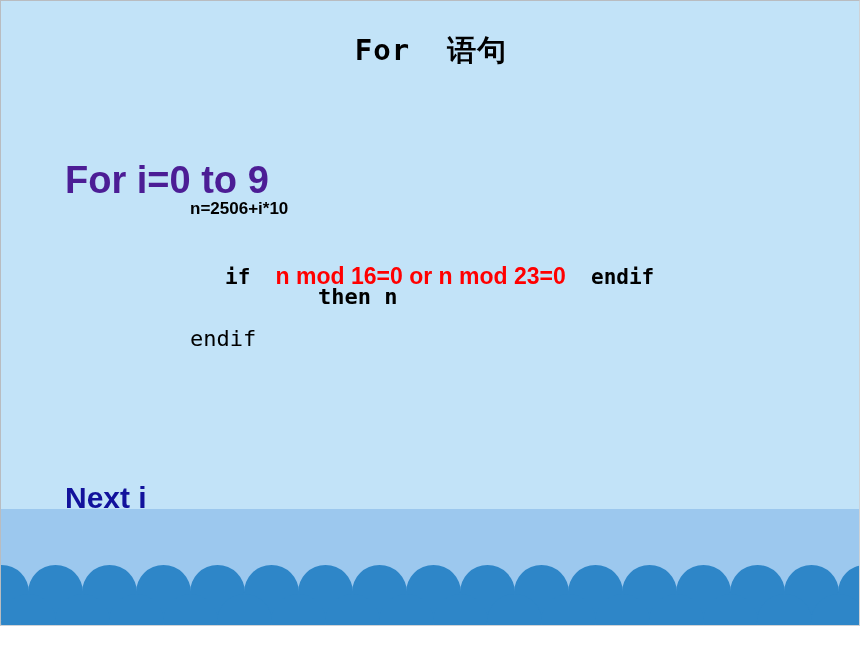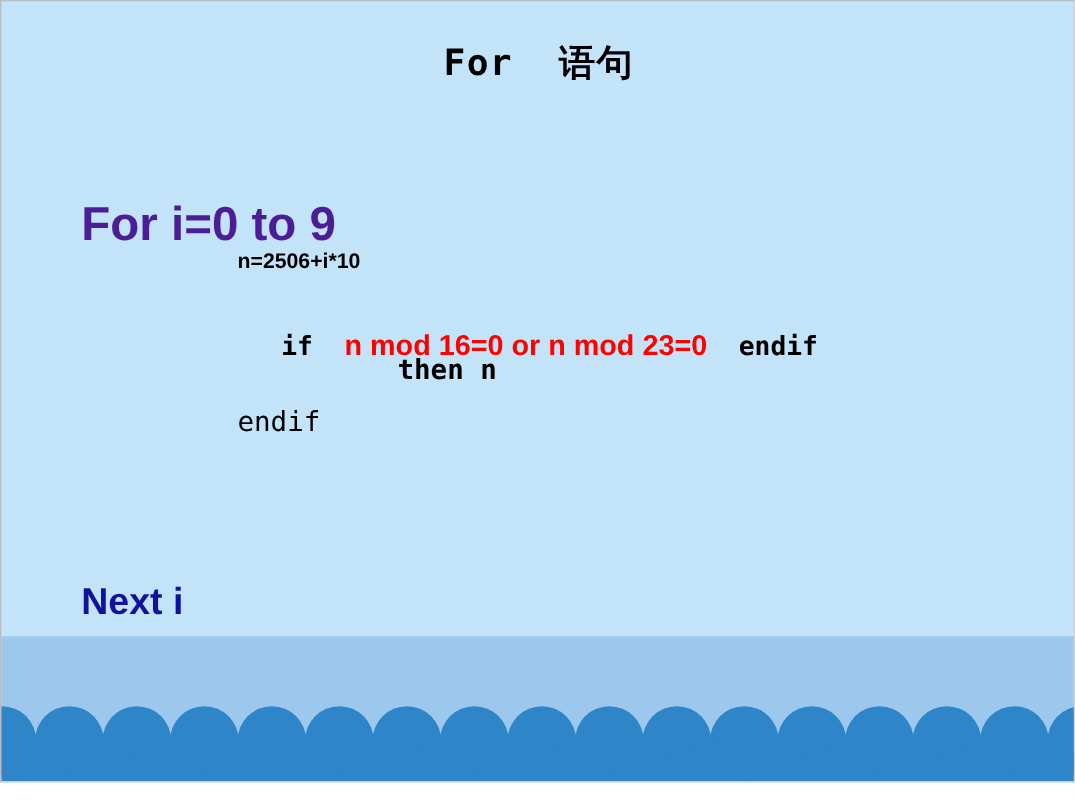--- a/index.html
+++ b/index.html
@@ -115,21 +115,21 @@
     top: 327px;
     font-family: "DejaVu Sans Mono", monospace;
     font-size: 22px;
     font-weight: normal;
     color: #000000;
   }
 
   
   .ln-next {
     left: 64px;
-    top: 466px;
+    top: 482px;
     font-family: "Liberation Sans", sans-serif;
     font-size: 30px;
     font-weight: bold;
     color: #12129c;
   }
 
   
   .deco {
     position: absolute;
     left: 0;

